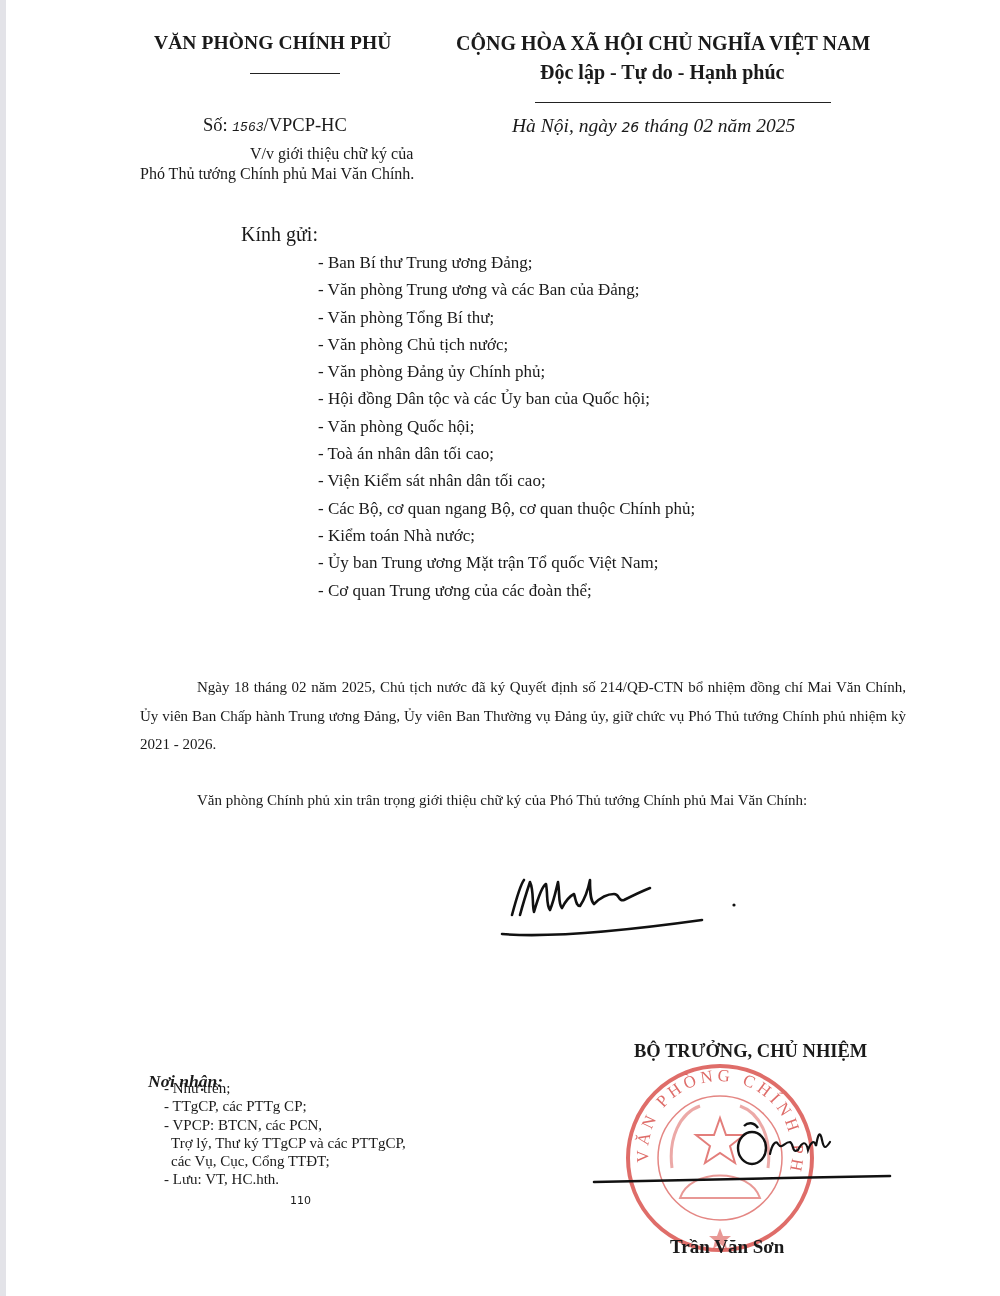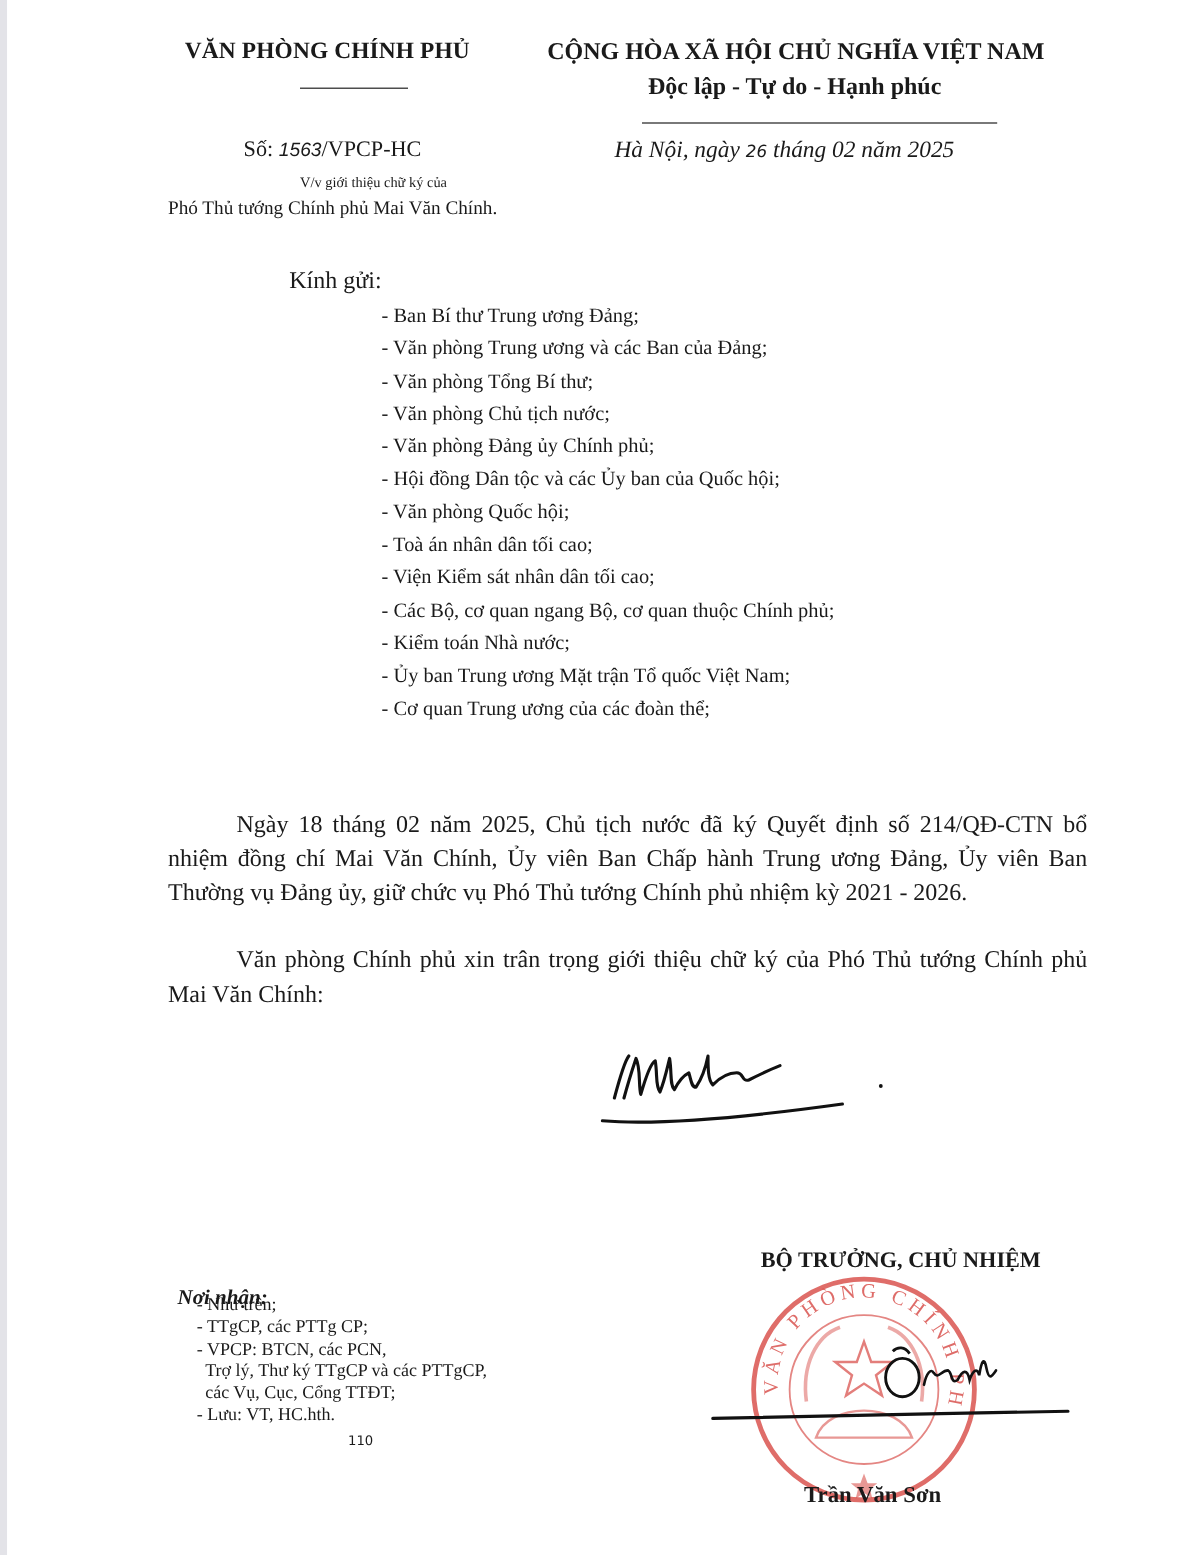--- a/index.html
+++ b/index.html
@@ -12,31 +12,31 @@
 
   .abs { position:absolute; white-space:nowrap; }
 
   .agency { left:154px; top:32px; font-size:19.5px; font-weight:bold; letter-spacing:0.1px; }
   .agency-rule { left:250px; top:73px; width:90px; height:1px; background:#222; }
   .nation { left:456px; top:32px; font-size:20px; font-weight:bold; }
   .motto { left:540px; top:61px; font-size:20px; font-weight:bold; }
   .motto-rule { left:535px; top:102px; width:296px; height:1px; background:#222; }
 
   .docno { left:203px; top:115px; font-size:18.5px; }
-  .docno .hand { font-family:Liberation Sans, sans-serif; font-style:italic; font-size:16px; }
-  .subject1 { left:250px; top:145px; font-size:12px; }
+  .docno .hand { font-family:Liberation Mono, monospace; font-style:italic; font-size:13px; }
+  .subject1 { left:250px; top:145px; font-size:16px; }
   .subject2 { left:140px; top:165px; font-size:16px; }
   .place-date { left:512px; top:115px; font-size:19.5px; font-style:italic; }
   .place-date .hand { font-family:"DejaVu Sans", sans-serif; font-size:14px; }
 
   .greet { left:241px; top:223px; font-size:20px;text-align:right; }
   .recips { position:absolute; left:318px; top:249px; margin:0; padding:0; list-style:none; font-size:17px; line-height:27.3px; }
   .recips li { white-space:nowrap; }
 
-  .body { position:absolute; left:140px; width:766px; font-size:20px; line-height:28.5px; text-align:justify; }
+  .body { position:absolute; left:140px; width:766px; font-size:15px; line-height:28.5px; text-align:justify; }
   .body p { margin:0; text-indent:57px; }
   .p1 { top:673px; }
   .p2 { top:786px; }
 
   .sig1 { position:absolute; left:490px; top:860px; width:260px; height:90px; }
 
   .recv-title { left:148px; top:1071px; font-size:17.5px; font-weight:bold; font-style:italic; }
   .recv-list { position:absolute; left:148px; top:1063px; margin:16px; padding:0; list-style:none; font-size:15px; line-height:18.3px; }
   .recv-list li { white-space:nowrap; }
   .recv-list li.cont { padding-left:7px; }

